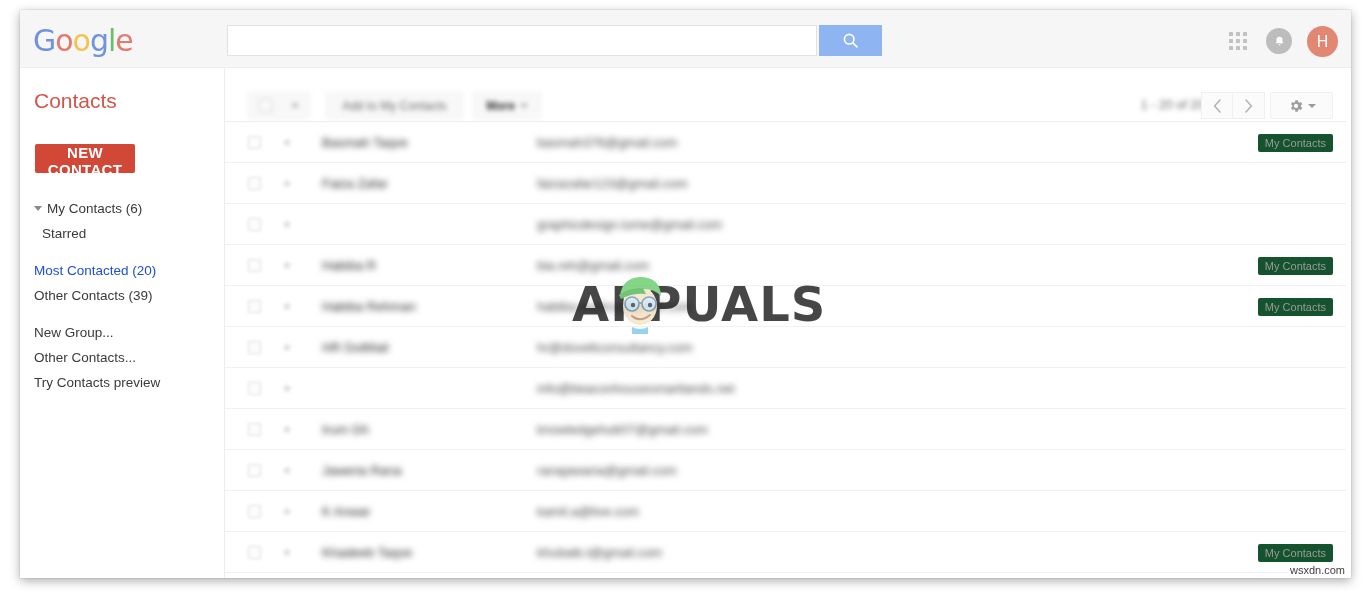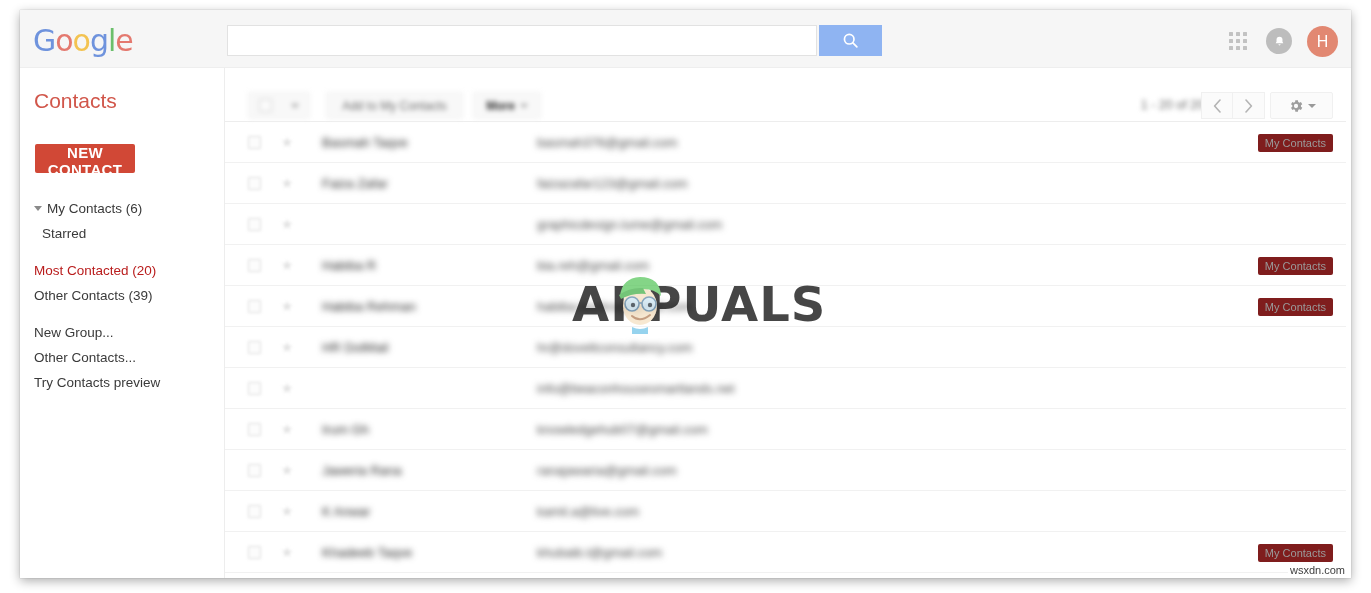--- a/index.html
+++ b/index.html
@@ -131,21 +131,21 @@
   .nav-item {
     display: block;
     padding: 2px 0 2px 14px;
     font-size: 13.5px;
     color: #3a3a3a;
     line-height: 21px;
     cursor: pointer;
     white-space: nowrap;
   }
   .nav-item.indent { padding-left: 22px; }
-  .nav-item.active { color: #b91c1c; }
+  .nav-item.active { color: #1d4ed8; }
   .nav-item.gap { margin-top: 12px; }
   .caret {
     display: inline-block;
     width: 0; height: 0;
     border-left: 4px solid transparent;
     border-right: 4px solid transparent;
     border-top: 5px solid #8a8a8a;
     margin-right: 5px;
     vertical-align: 2px;
   }
@@ -278,21 +278,21 @@
     overflow: hidden;
     font-family: "Liberation Sans", sans-serif;
   }
   .badge-cell {
     position: absolute;
     right: 18px; top: 11px;
     height: 18px;
   }
   .badge {
     display: inline-block;
-    background: #7f1d1d;
+    background: #14532d;
     color: #9a9a9a;
     font-size: 11px;
     line-height: 18px;
     padding: 0 7px;
     border-radius: 2px;
     white-space: nowrap;
     filter: blur(0.5px);
     font-family: "Liberation Sans", sans-serif;
   }
 

